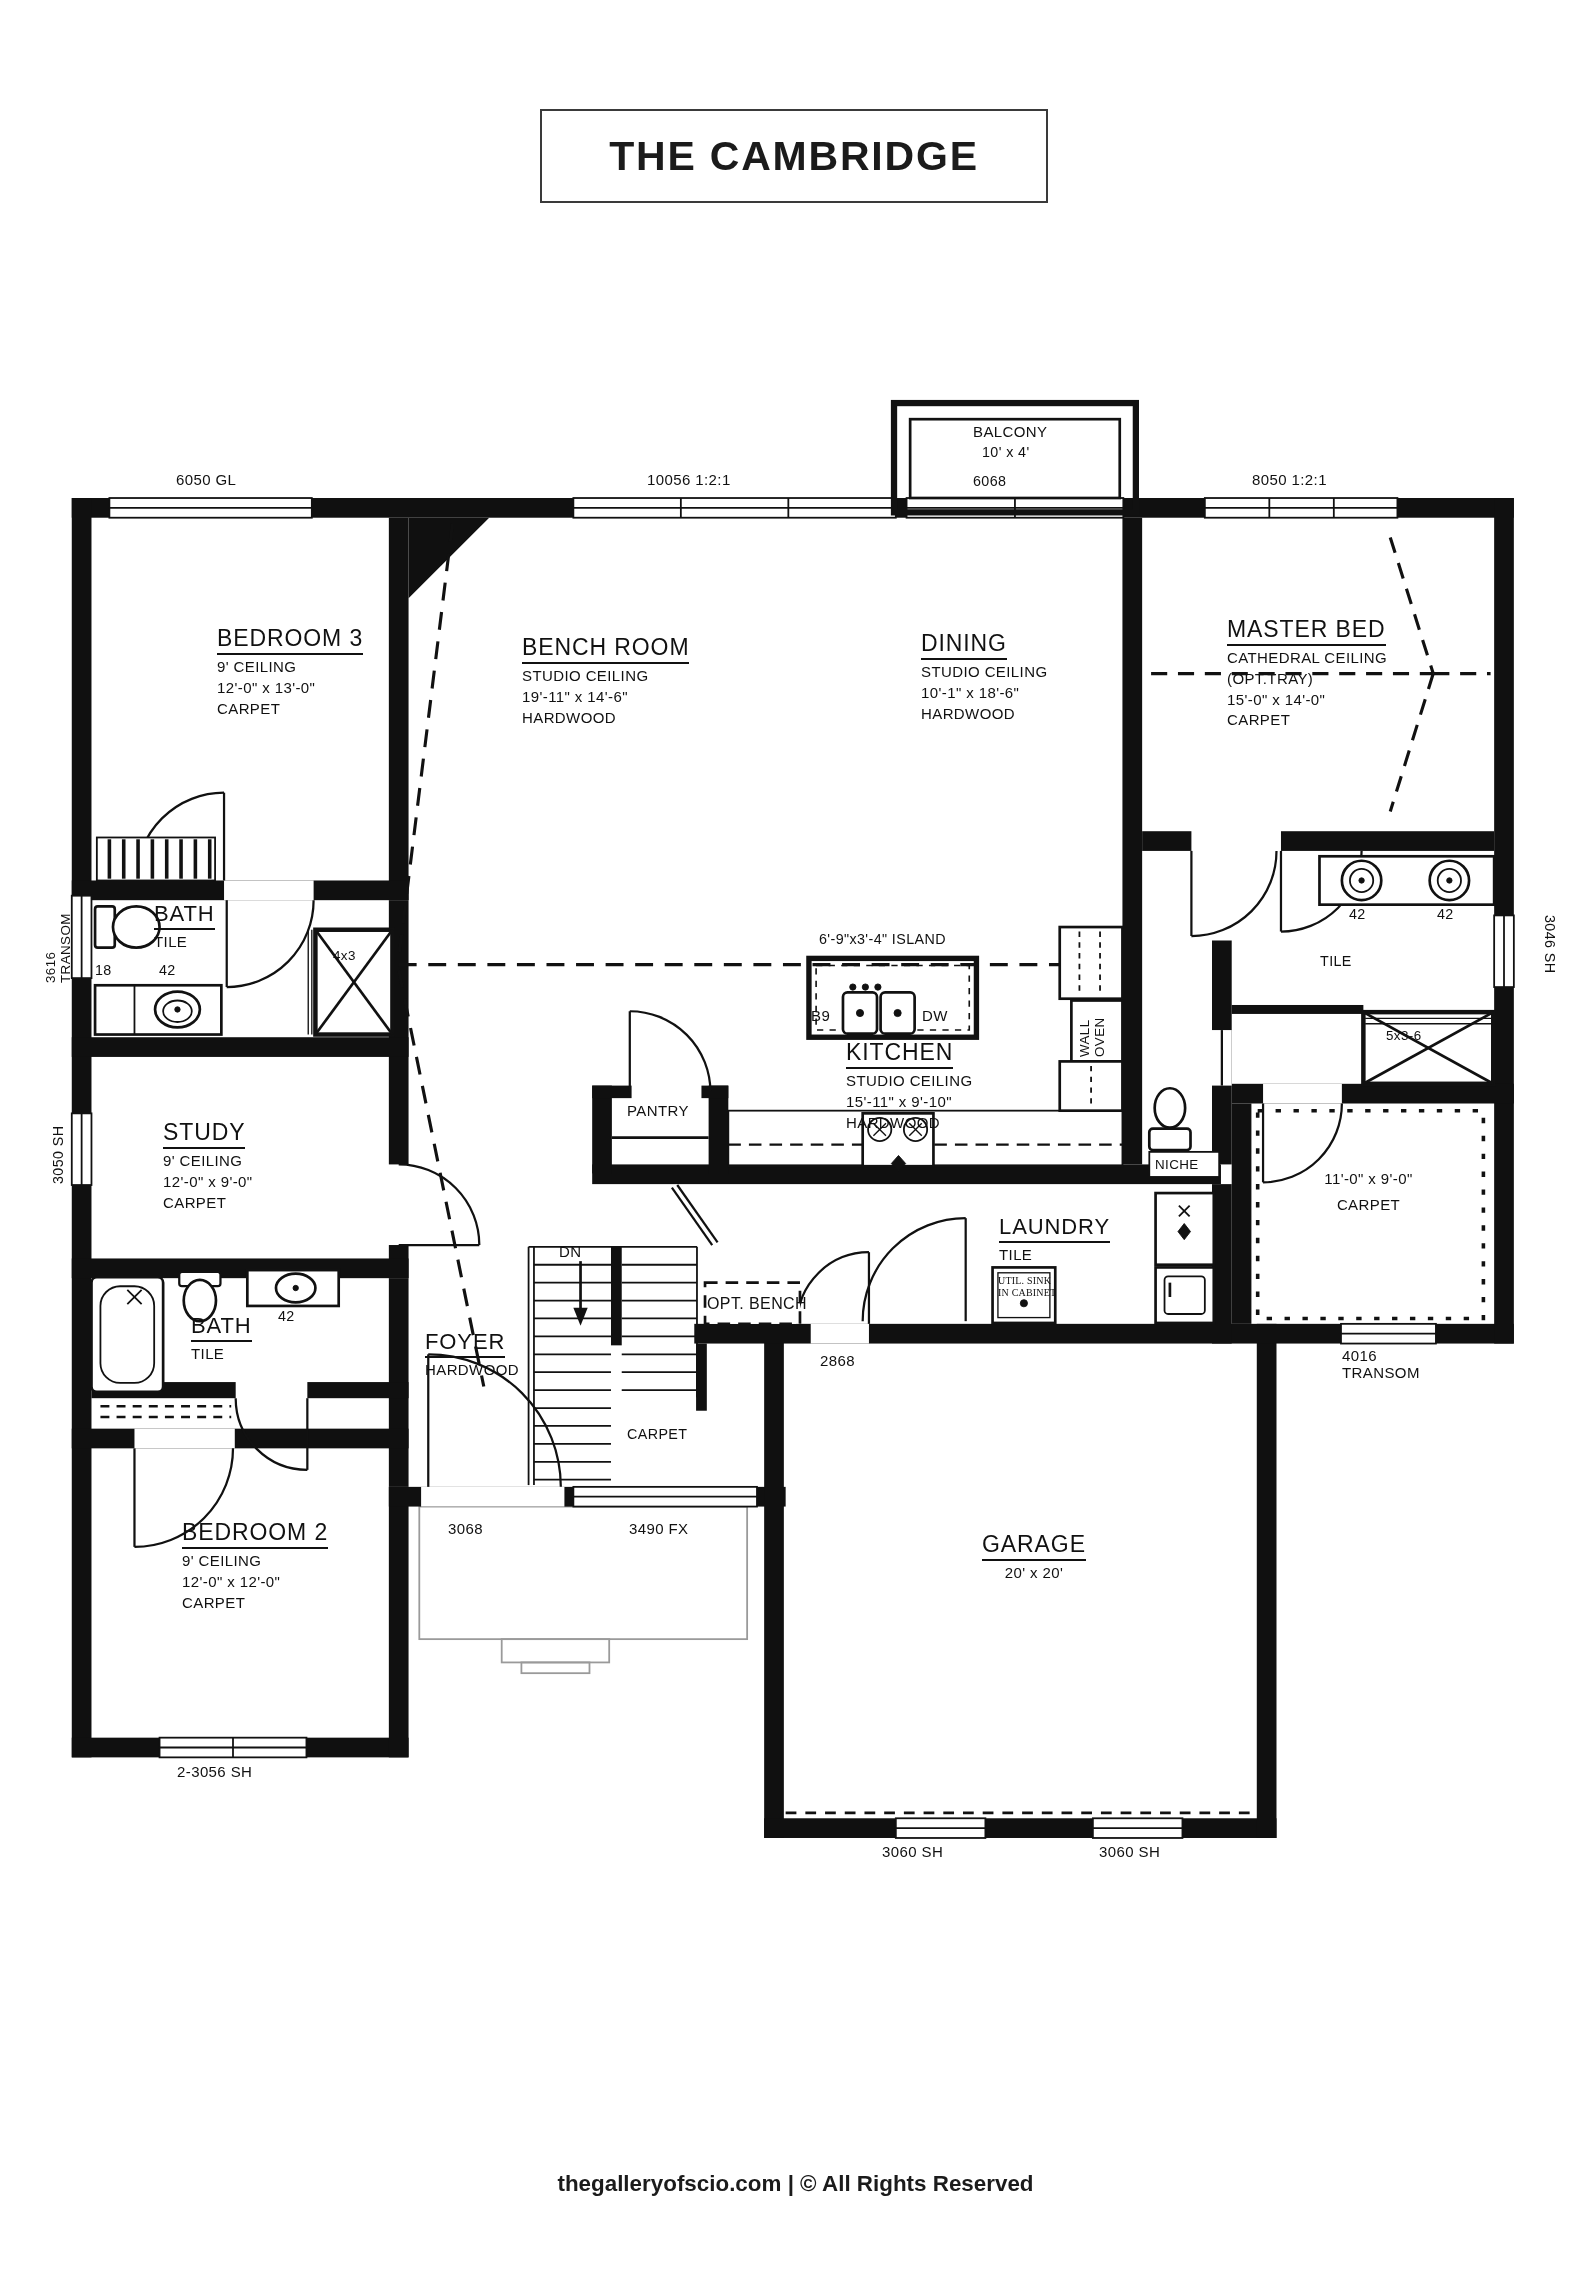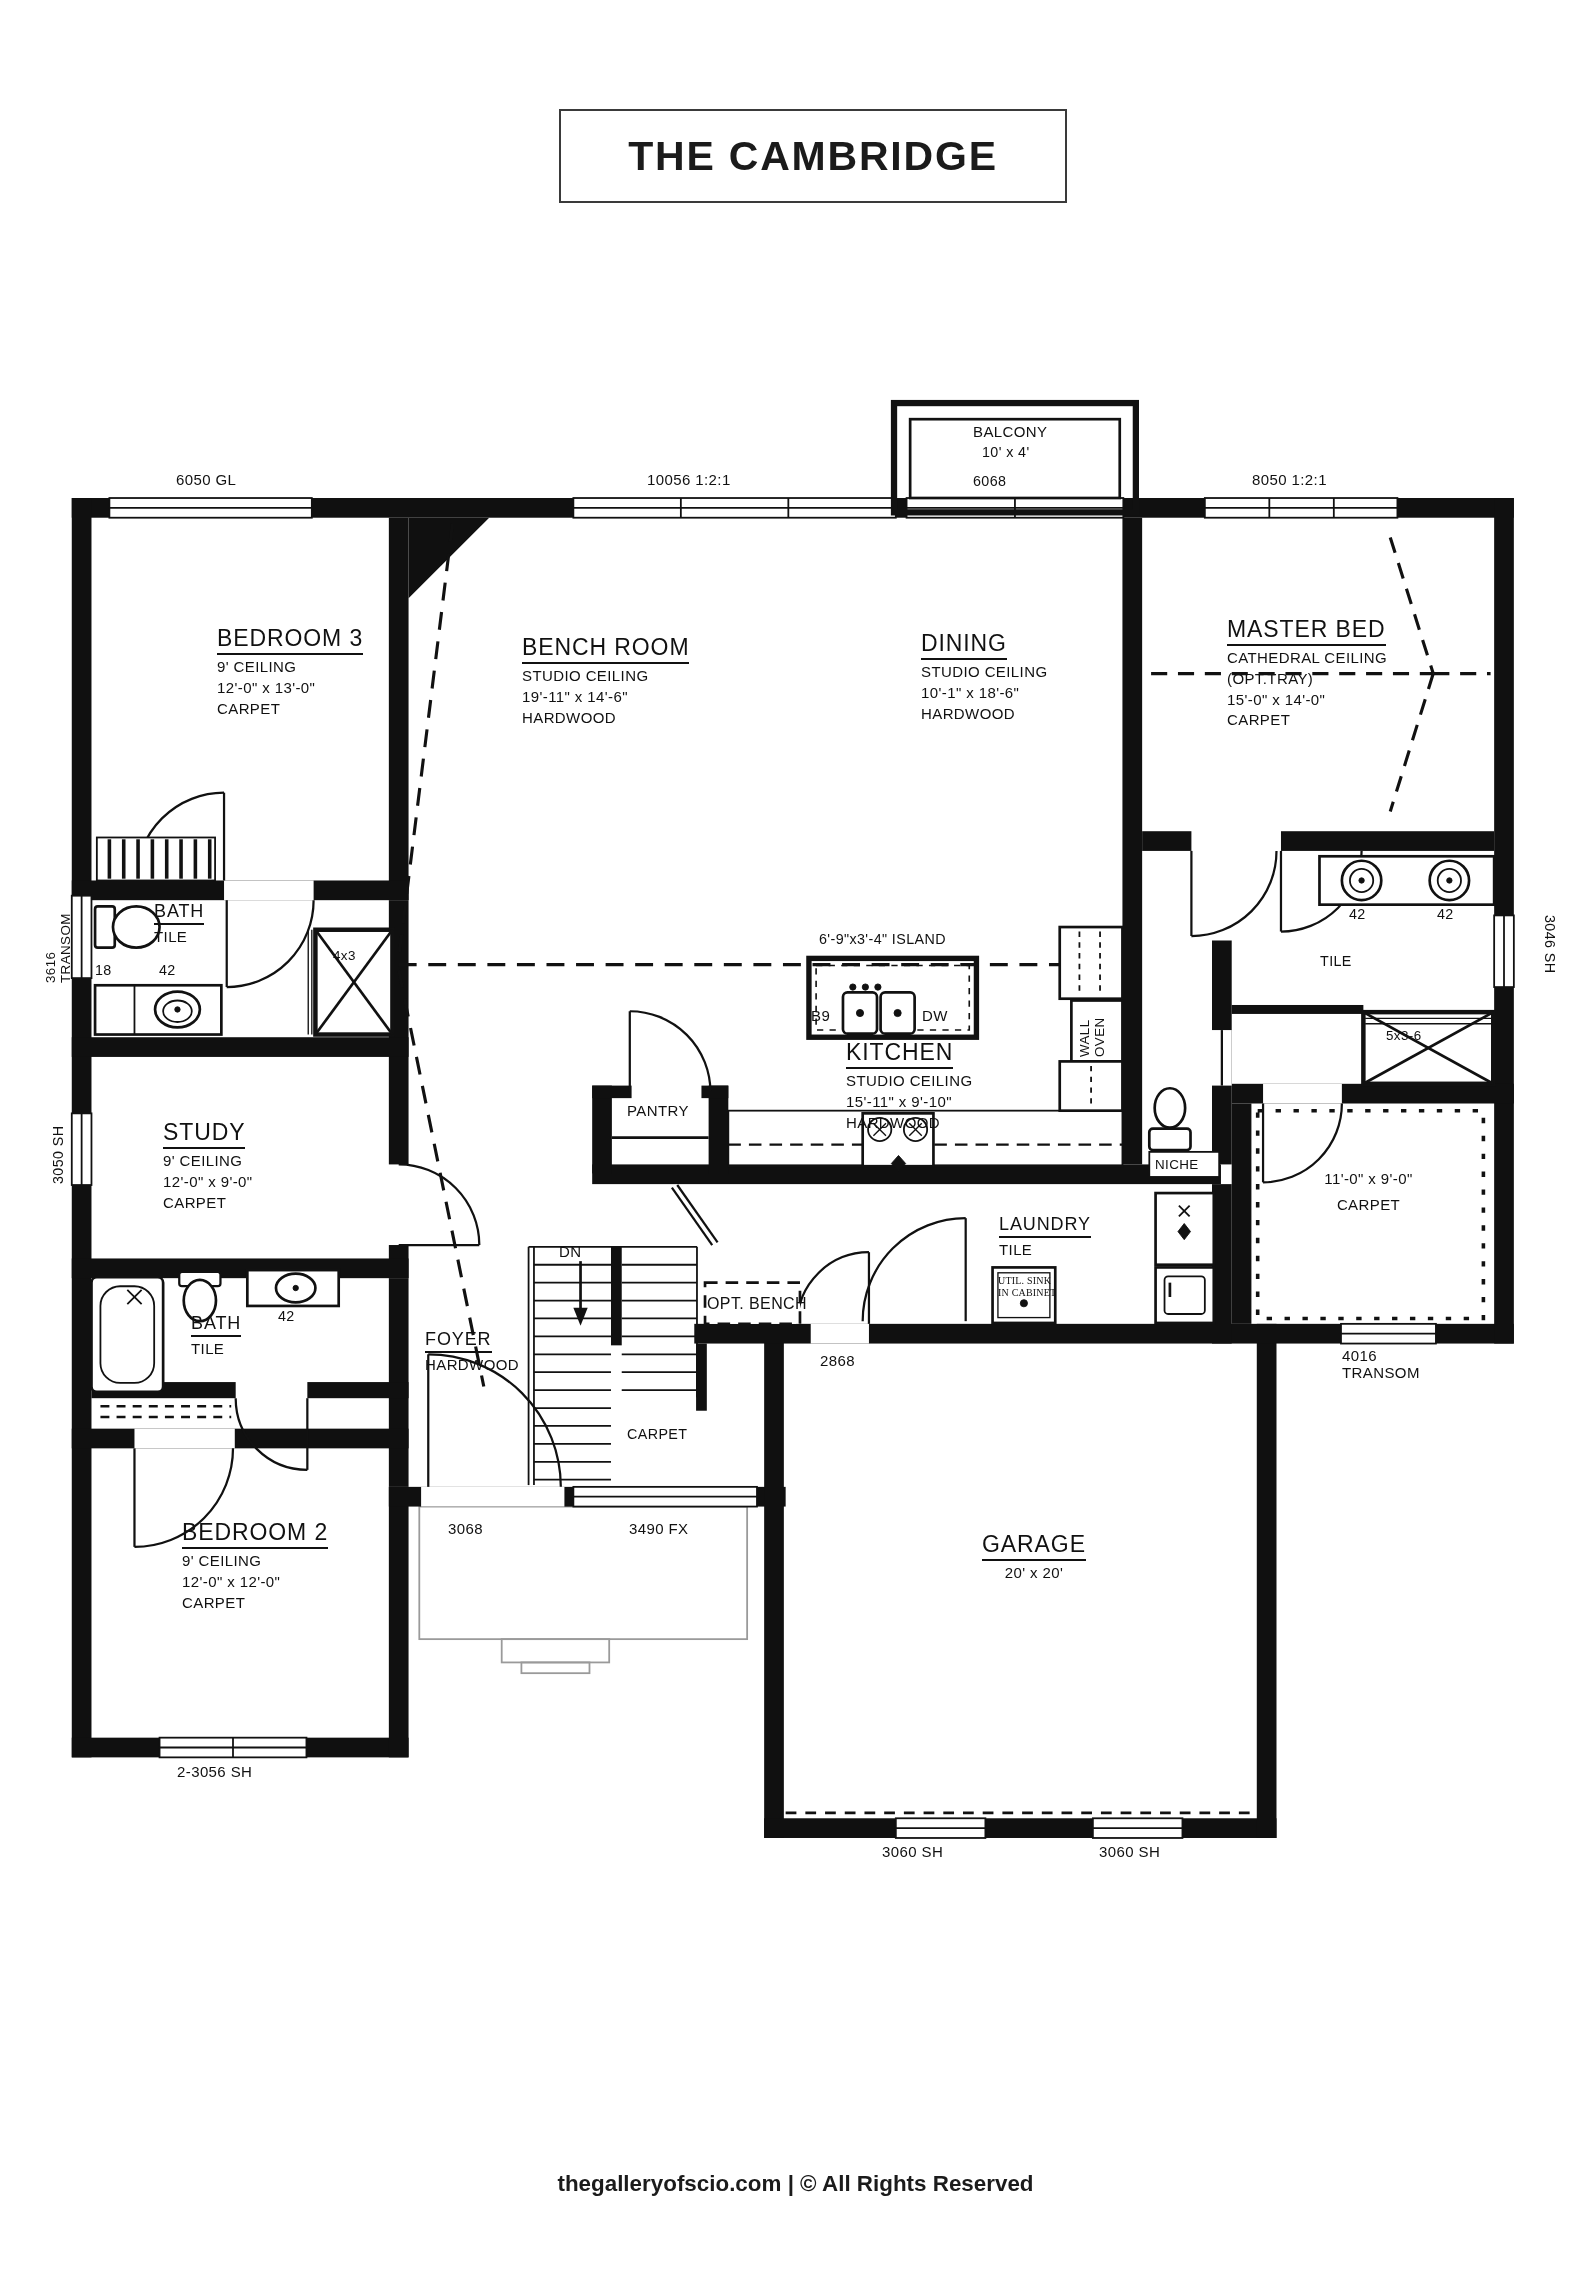--- a/index.html
+++ b/index.html
@@ -1,25 +1,25 @@
 <!DOCTYPE html>
 <html style="font-size:14.3px"><head>
 <meta charset="utf-8">
 <style>
   html,body{margin:0;padding:0;background:#fff;}
   .page{position:relative;width:1591px;height:2293px;background:#fff;overflow:hidden;
         font-family:"Liberation Sans","DejaVu Sans",sans-serif;color:#111;}
   .bp{position:absolute;left:0;top:0;width:1591px;height:2293px;}
   .titlebox{position:absolute;left:540px;top:109px;width:504px;height:90px;border:2.7px solid #3a3a3a;
-            display:flex;align-items:center;justify-content:center;margin-left:19px;}
+            display:flex;align-items:center;justify-content:center;}
   .titlebox span{font-size:41px;font-weight:bold;letter-spacing:1.8px;color:#1b1b1b;}
   .footer{position:absolute;left:0;right:0;top:2171px;text-align:center;font-size:22.4px;font-weight:bold;color:#1b1b1b;}
   .lb{position:absolute;white-space:nowrap;}
   .rm .nm{display:inline-block;font-size:23px;letter-spacing:0.9px;border-bottom:2.7px solid #111;padding-bottom:0.9px;}
-  .rm .nm.sm{font-size:18px;}
+  .rm .nm.sm{font-size:22px;}
   .rm .ln{font-size:15px;letter-spacing:0.4px;margin-top:3.6px;}
   .s17{font-size:15px;letter-spacing:0.4px;}
   .s16{font-size:14.3px;letter-spacing:0.4px;}
   .s15{font-size:13.4px;letter-spacing:0.4px;}
   .s13{font-size:16px;letter-spacing:0.4px;}
   .s11{font-size:10px;letter-spacing:0.2px;line-height:1.2;font-family:Liberation Serif, serif;}
   .rot-l{transform-origin:0 0;transform:rotate(-90deg);}
   .rot-r{transform-origin:0 0;transform:rotate(90deg);}
   .ctr{text-align:center;}
   .nichebox{background:#fff;}

